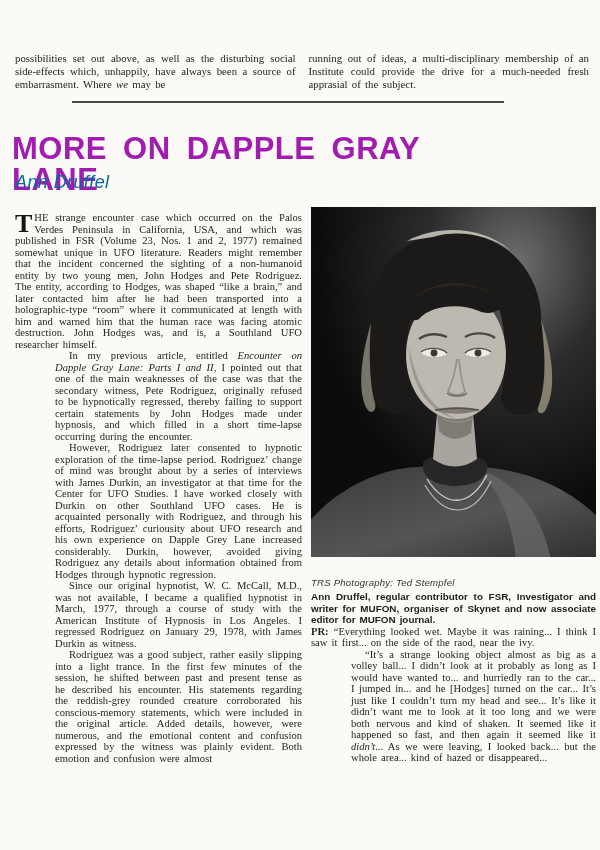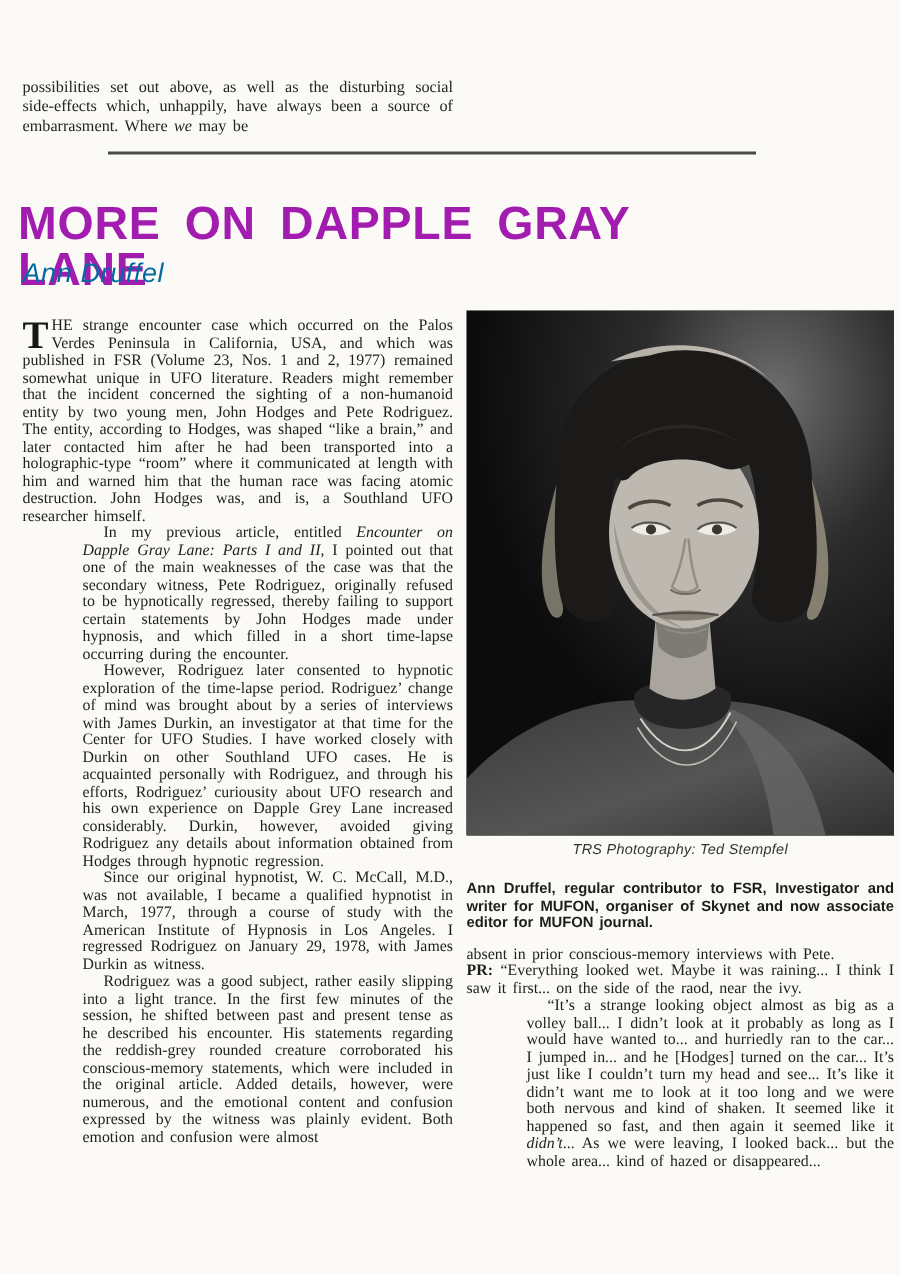--- a/index.html
+++ b/index.html
@@ -63,39 +63,40 @@
   
   figure { margin: 0; }
   .photo {
     width: 285px; height: 350px; background: #111;
     overflow: hidden;
   }
   .photo svg { display: block; }
   .credit {
     font-family: "Liberation Sans", sans-serif;
     font-style: italic; font-size: 9.6px; color: #333;
-    text-align: center; margin-top: 4px; letter-spacing: 0.2px;
+    text-align: left; margin-top: 20px; letter-spacing: 0.2px;
   }
   figcaption {
     font-family: "Liberation Sans", sans-serif;
     font-weight: 700; font-size: 9.9px; line-height: 11.6px;
     text-align: justify; word-spacing: 1.2px;
-    color: #1d1d1d; margin-top: 15px;
+    color: #1d1d1d; margin-top: 3px;
   }
   .col-right p.after-fig { margin-top: 9px; }
   .col-right p.pr { margin-top: 0; }
   .pr-label { font-weight: 700; }
 </style>
 </head>
 <body>
 
 <div class="page">
 
   <div class="top-row">
     <p class="top-col"><span>possibilities set out above, as well as the disturbing social side-effects which, unhappily, have always been a source of embarrasment. Where </span><em>we</em><span> may be</span></p>
+    <p class="top-col">running out of ideas, a multi-disciplinary membership of an Institute could provide the drive for a much-needed fresh apprasial of the subject.</p>
   </div>
 
   <div class="rule"></div>
 
   <h1 class="title">MORE ON DAPPLE GRAY LANE</h1>
   <div class="byline">Ann Druffel</div>
 
   <div class="col-left body">
     <p><span class="dropcap">T</span><span>HE strange encounter case which occurred on the Palos Verdes Peninsula in California, USA, and which was published in FSR (Volume 23, Nos. 1 and 2, 1977) remained somewhat unique in UFO literature. Readers might remember that the incident concerned the sighting of a non-humanoid entity by two young men, John Hodges and Pete Rodriguez. The entity, according to Hodges, was shaped “like a brain,” and later contacted him after he had been transported into a holographic-type “room” where it communicated at length with him and warned him that the human race was facing atomic destruction. John Hodges was, and is, a Southland UFO researcher himself.</span></p>
     <p class="indent"><span>In my previous article, entitled </span><em>Encounter on Dapple Gray Lane: Parts I and II</em><span>, I pointed out that one of the main weaknesses of the case was that the secondary witness, Pete Rodriguez, originally refused to be hypnotically regressed, thereby failing to support certain statements by John Hodges made under hypnosis, and which filled in a short time-lapse occurring during the encounter.</span></p>
@@ -161,18 +162,17 @@
           <path d="M132,212 C142,216 152,216 160,212" stroke="#9a948a" stroke-width="1.2" fill="none" opacity="0.8"></path>
 
           <path d="M116,272 C134,300 158,302 176,268" stroke="#d6d2c8" stroke-width="1.3" fill="none"></path>
           <path d="M114,278 C134,312 162,312 180,274" stroke="#c2beb4" stroke-width="1.1" fill="none"></path>
         </svg>
       </div>
       <div class="credit">TRS Photography: Ted Stempfel</div>
       <figcaption>Ann Druffel, regular contributor to FSR, Investigator and writer for MUFON, organiser of Skynet and now associate editor for MUFON journal.</figcaption>
     </figure>
 
-    <p class="after-fig">absent in prior conscious-memory interviews with Pete.</p>
     <p class="pr"><span class="pr-label">PR:</span><span> “Everything looked wet. Maybe it was raining... I think I saw it first... on the side of the raod, near the ivy.</span></p>
     <p class="indent"><span>“It’s a strange looking object almost as big as a volley ball... I didn’t look at it probably as long as I would have wanted to... and hurriedly ran to the car... I jumped in... and he [Hodges] turned on the car... It’s just like I couldn’t turn my head and see... It’s like it didn’t want me to look at it too long and we were both nervous and kind of shaken. It seemed like it happened so fast, and then again it seemed like it </span><em>didn’t</em><span>... As we were leaving, I looked back... but the whole area... kind of hazed or disappeared...</span></p>
   </div>
 
 </div>
 
 </body></html>

